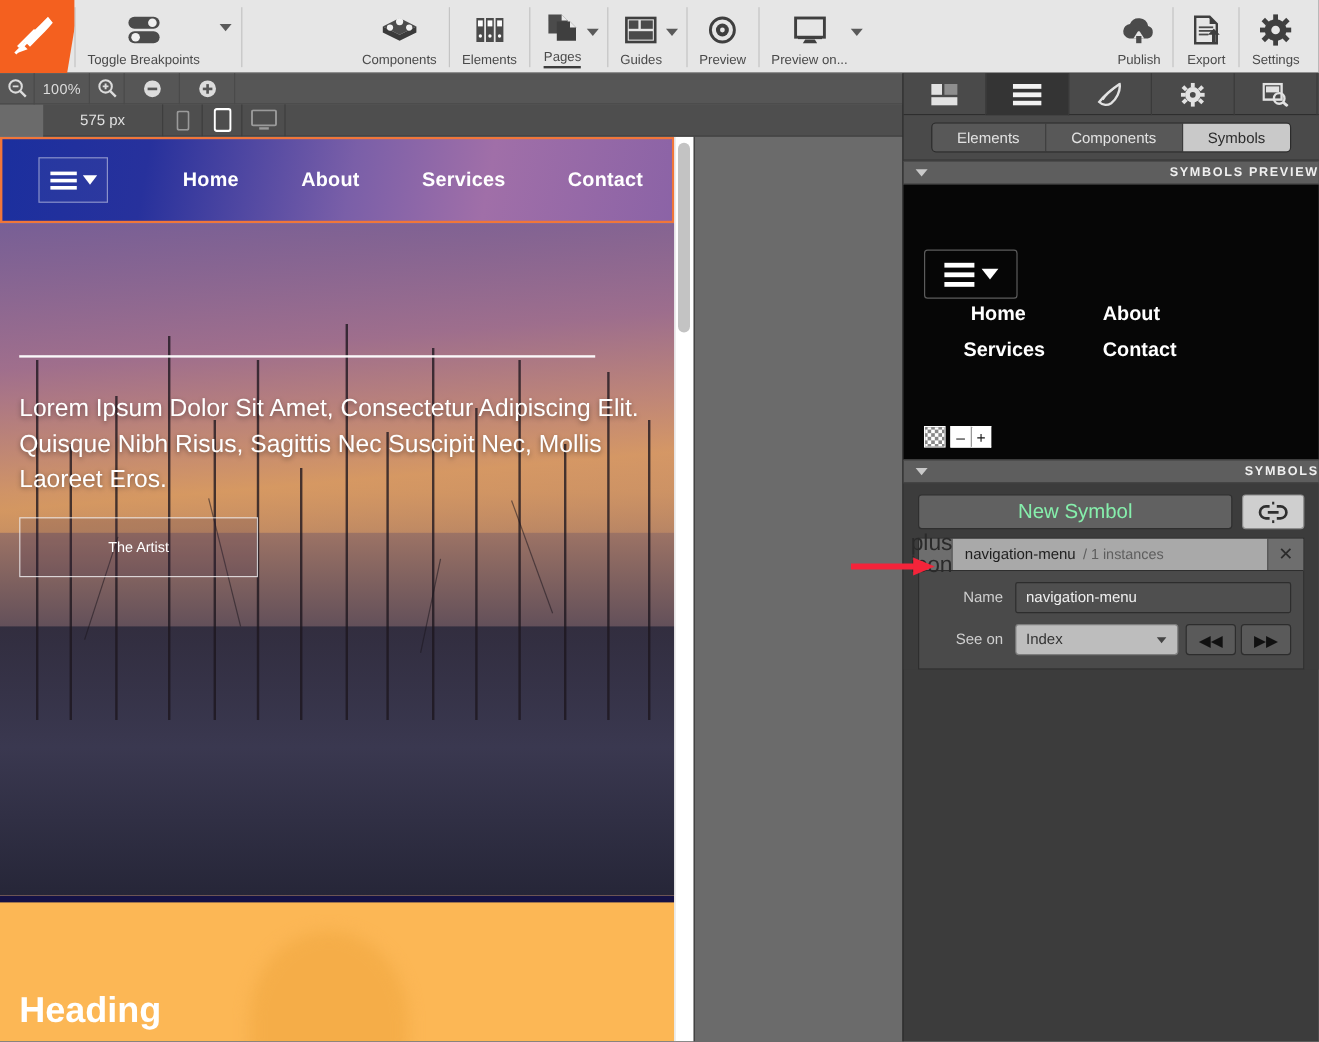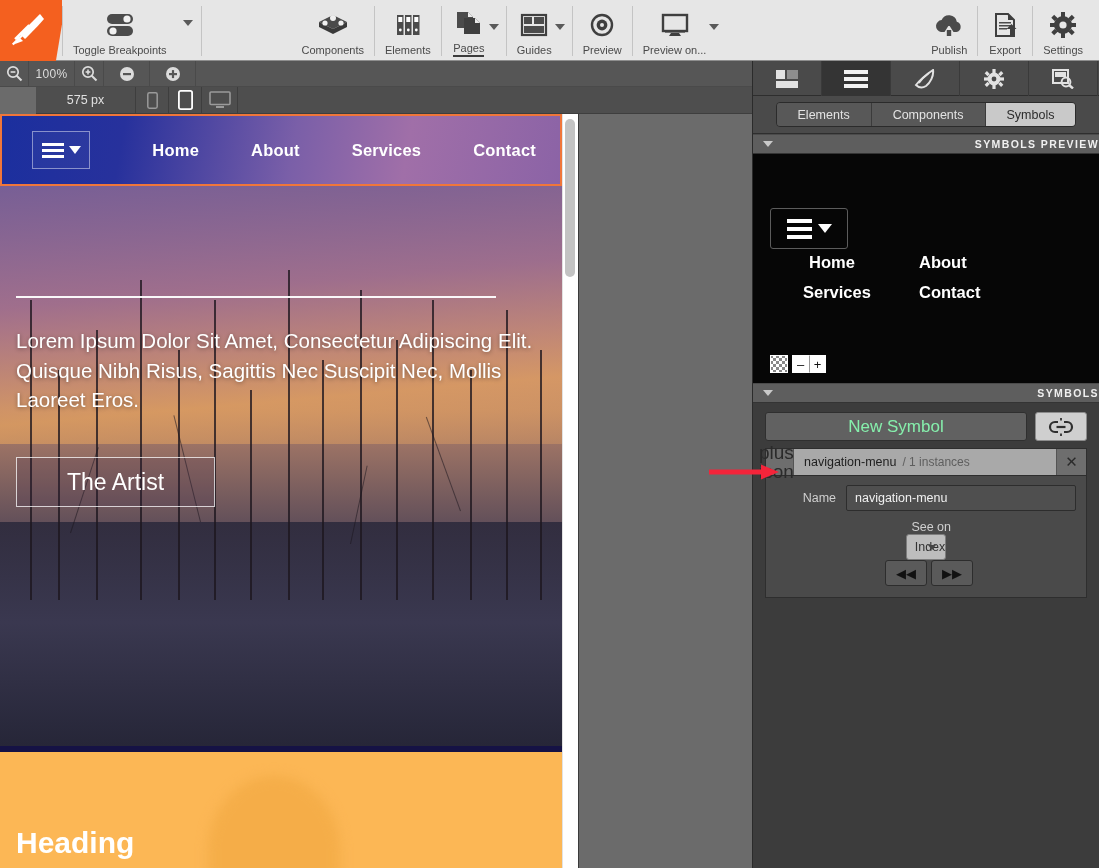--- a/index.html
+++ b/index.html
@@ -134,23 +134,23 @@
   .hero-title {
     color: #fff; font-size: 46px; font-weight: normal; letter-spacing: -.5px;
     text-shadow: 0 2px 6px rgba(0,0,0,.35); line-height: 1;
   }
   .hero-rule { width: 480px; height: 2px; background: #fff; margin: 22px 0 0 0; opacity: .95; }
   .hero-para {
     color: #fff; font-size: 20.5px; line-height: 1.45; margin-top: 28px; width: 530px;
     text-shadow: 0 1px 4px rgba(0,0,0,.4);
   }
   .hero-btn {
-    margin-top: 42px; width: 199px; height: 50px;
+    margin-top: 16px; width: 199px; height: 50px;
     border: 1px solid rgba(255,255,255,.75); background: rgba(60,40,70,.18);
-    color: #fff; font-size: 23px; display: flex; align-items: center; justify-content: center;
+    color: #fff; font-size: 12px; display: flex; align-items: center; justify-content: center;
   }
   .band-orange {
     position: relative; width: 562px; height: 122px; background: #fcb755; overflow: hidden;
   }
   .band-head {
     position: absolute; left: 208px; top: 30px; width: 132px; height: 150px;
     background: rgba(243,172,70,.85); border-radius: 50% 50% 40% 40%;
     filter: blur(6px);
   }
   .band-heading {
@@ -246,21 +246,21 @@
     flex: 1 1 auto; display: flex; align-items: center; padding-left: 10px; background: #a9a9a9;
     font-size: 12.5px; color: #1e1e1e;
   }
   .sym-name .muted { color: #5e5e5e; margin-left: 6px; font-size: 12px; }
   .sym-x {
     width: 30px; display: flex; align-items: center; justify-content: center;
     background: #6e6e6e; border-left: 1px solid #545454; color: #2a2a2a; font-size: 15px;
   }
   .sym-fields { padding: 9px 10px 11px 10px; }
   .fld { display: flex; align-items: center; margin-bottom: 9px; }
-  .fld:last-child { margin-bottom: 0; flex-direction: column; }
+  .fld:last-child { margin-bottom: 0; }
   .fld-label { width: 60px; text-align: right; color: #cfcfcf; font-size: 12.5px; margin-right: 10px; }
   .fld-input {
     flex: 1 1 auto; height: 26px; background: #4f4f4f; border: 1px solid #2d2d2d; border-radius: 2px;
     color: #f0f0f0; font-size: 12.5px; display: flex; align-items: center; padding-left: 8px;
   }
   .fld-select {
     flex: 1 1 auto; height: 26px; background: #bdbdbd; border: 1px solid #7d7d7d; border-radius: 3px;
     color: #333; font-size: 12.5px; display: flex; align-items: center; padding-left: 8px; position: relative;
   }
   .fld-select .dncaret {

